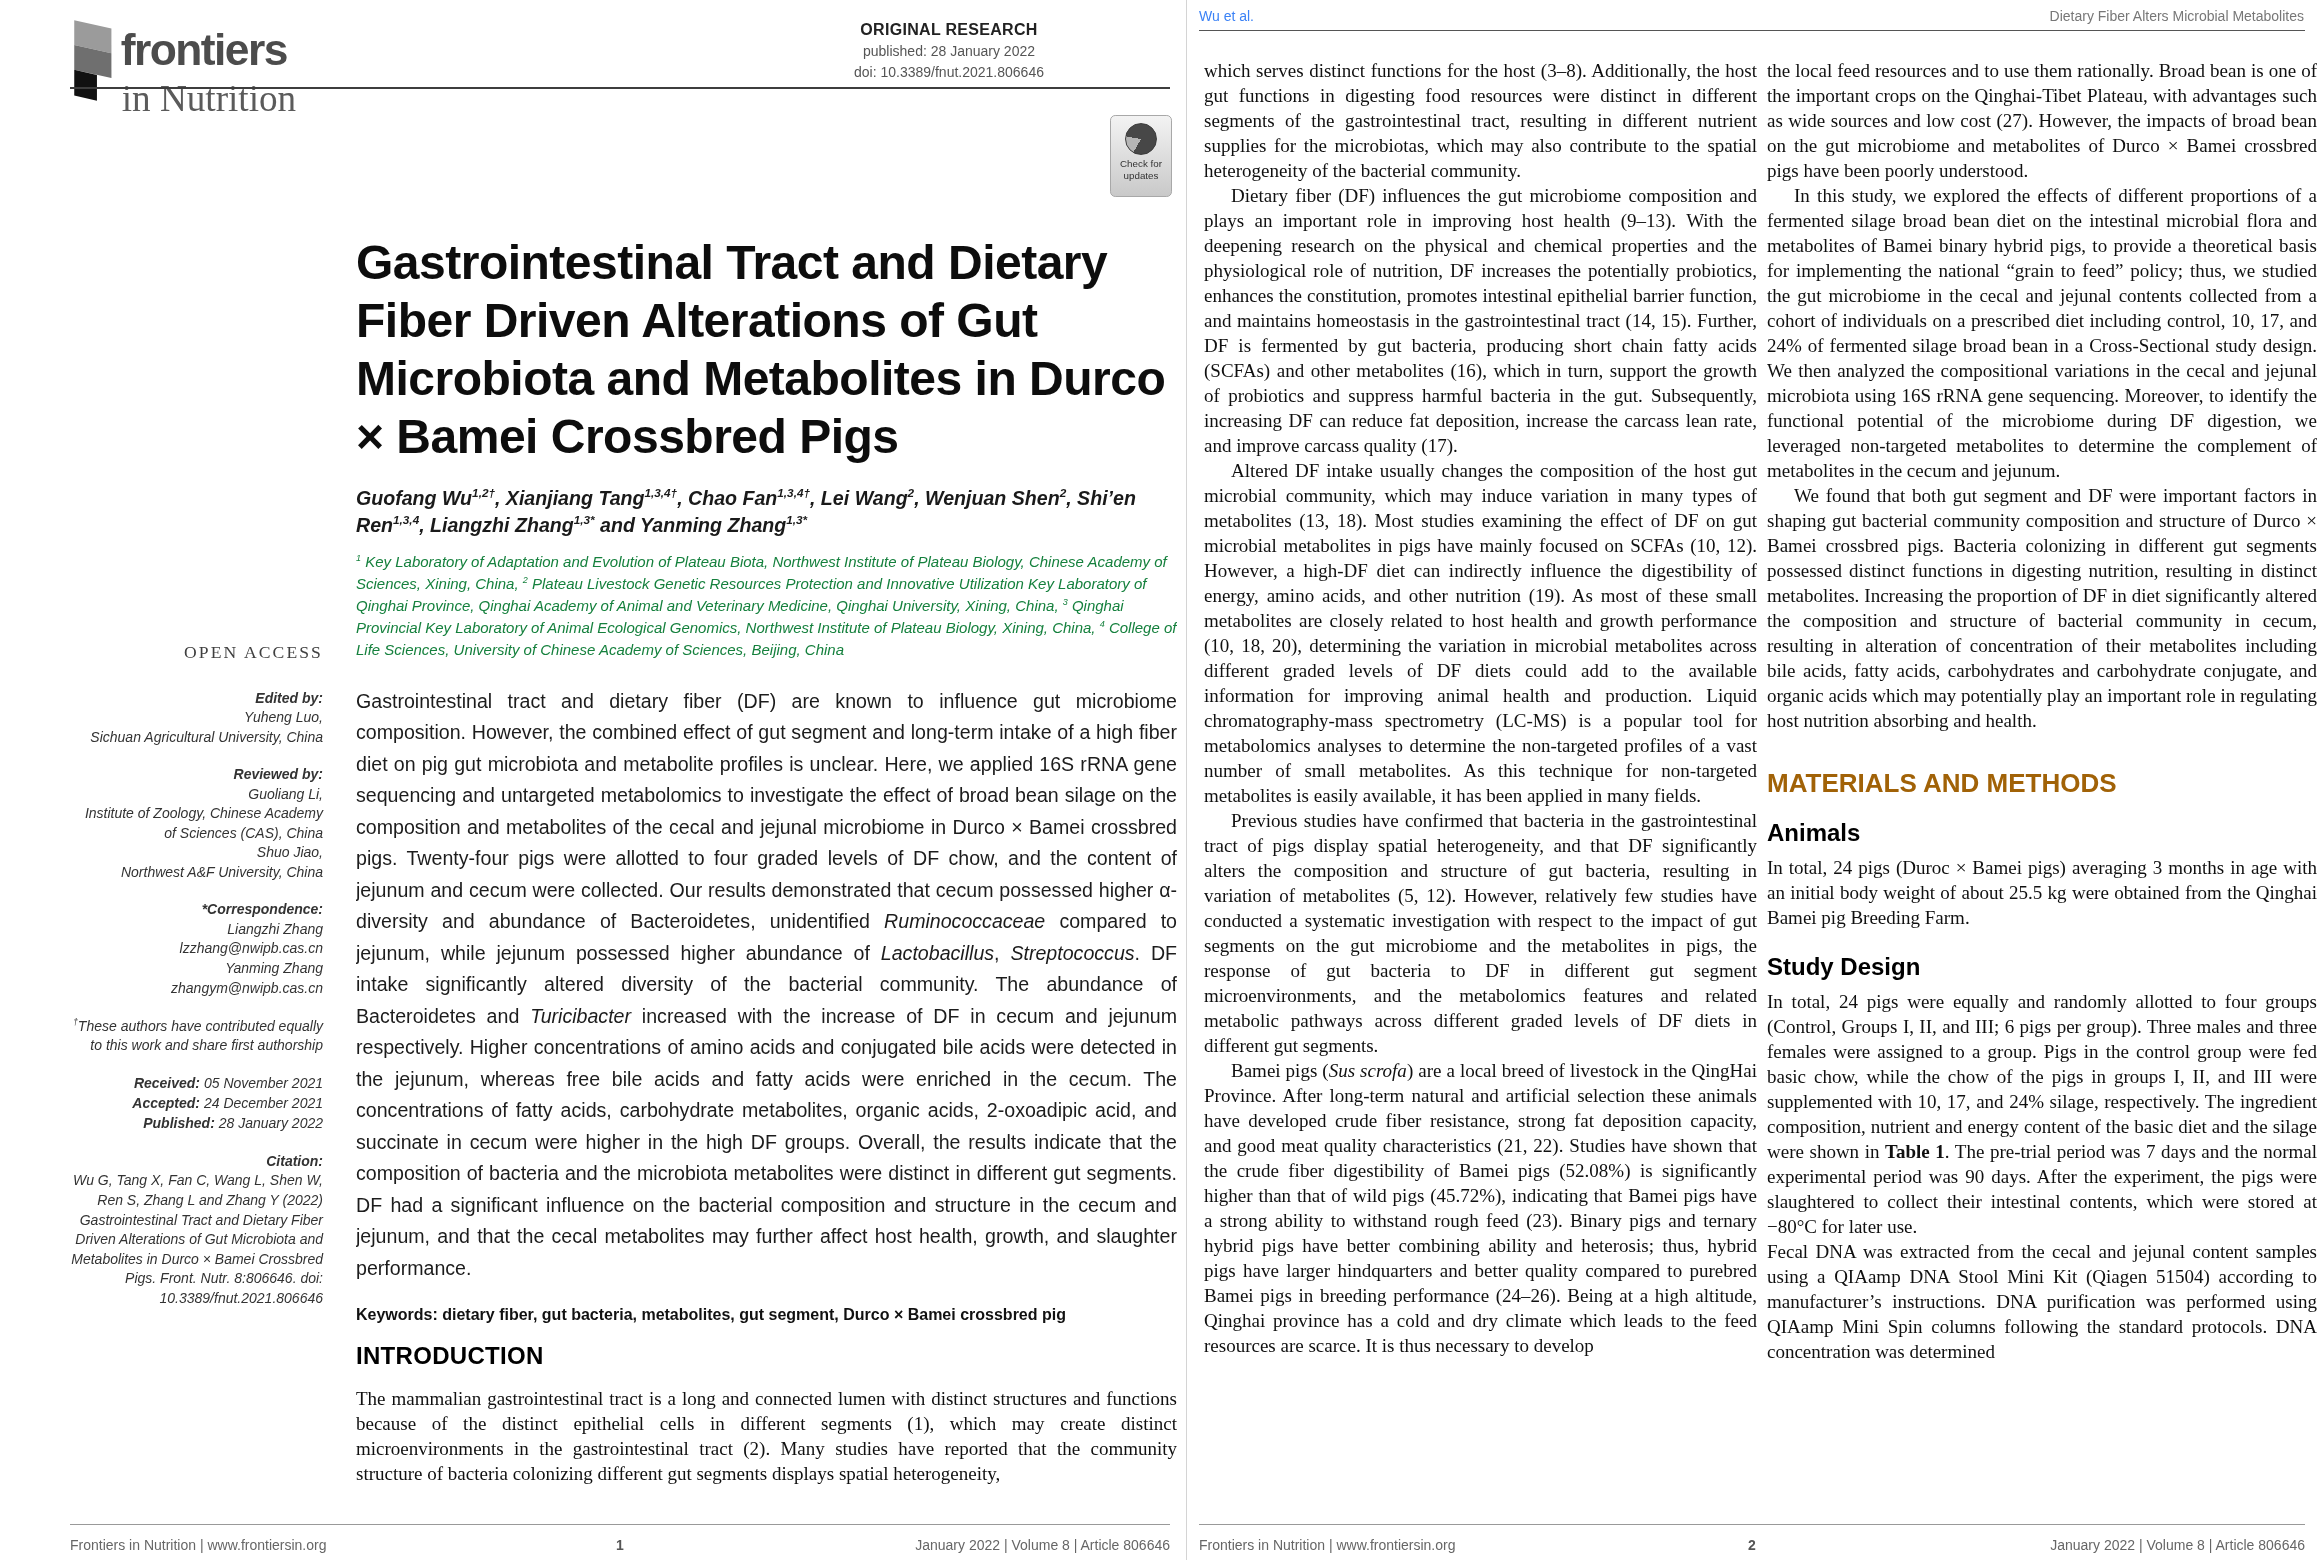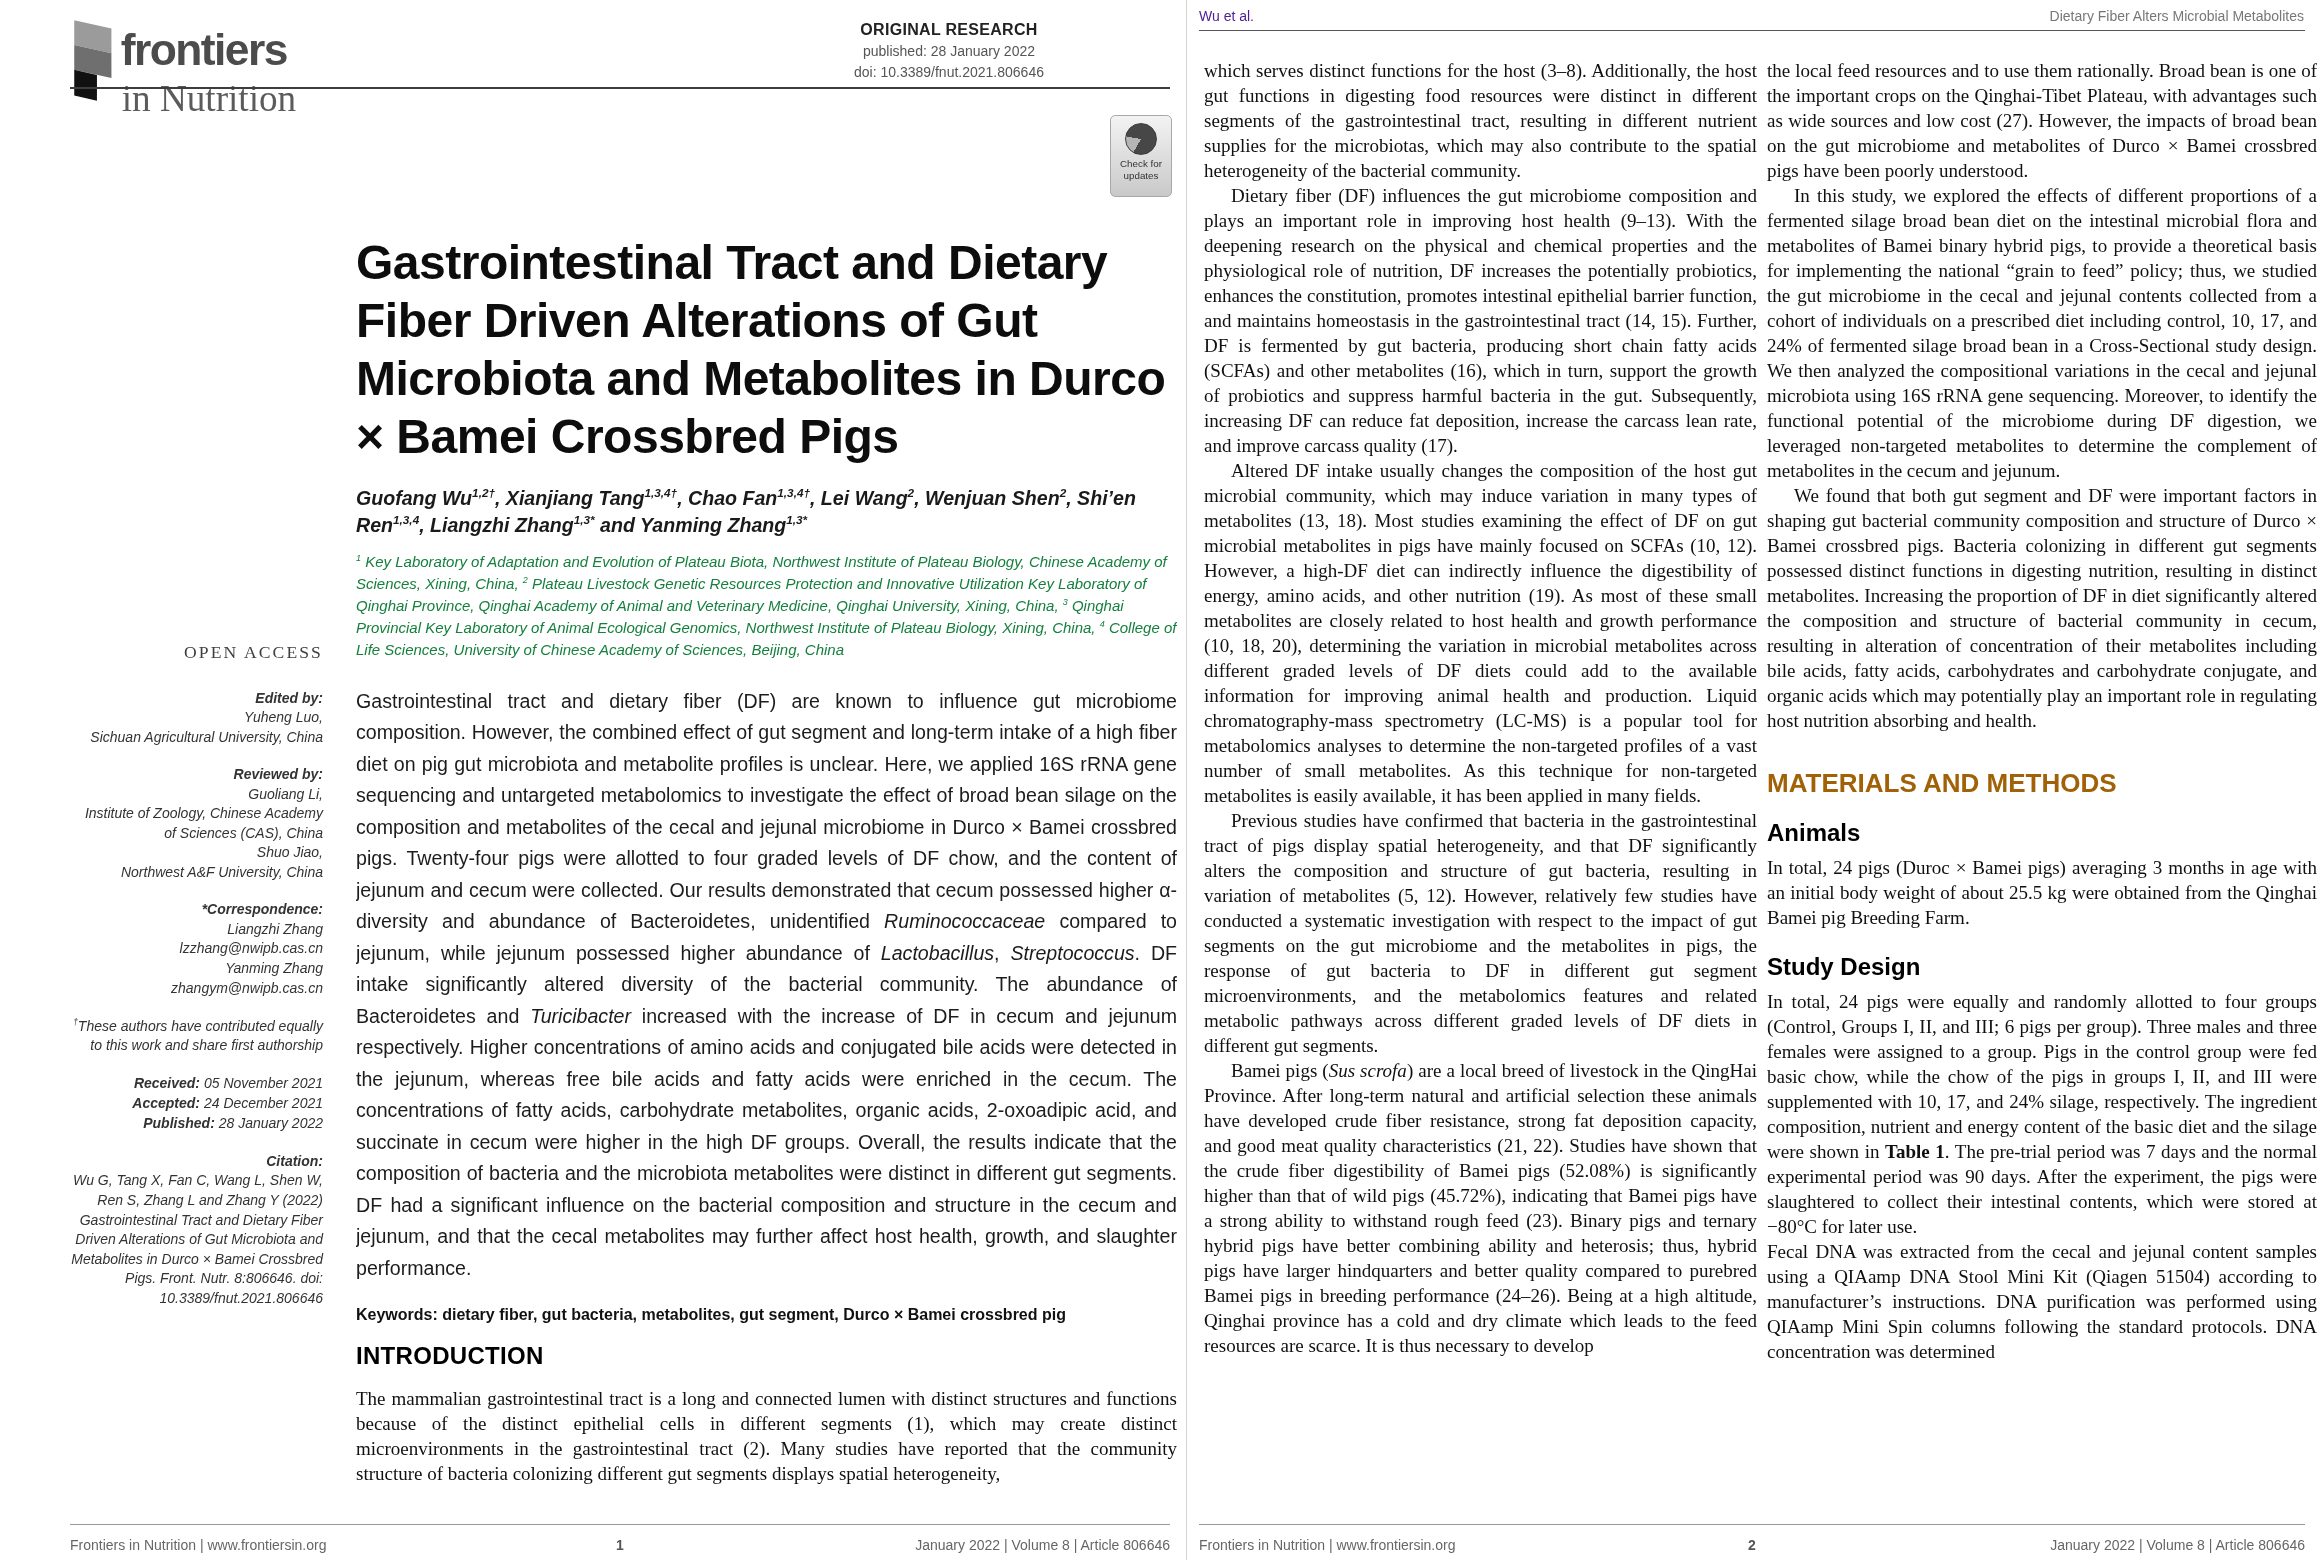--- a/index.html
+++ b/index.html
@@ -48,21 +48,21 @@
   .main1 .serif-p{margin-top:15.5px;}
 
   
   .footrule{height:1px;background:#999;}
   .foot{position:absolute;font-size:14px;color:#666;}
   .foot .fl{position:absolute;left:0;top:0;}
   .foot .fp{position:absolute;left:0;width:100%;text-align:center;top:0;font-weight:700;color:#555;}
   .foot .fr{position:absolute;right:0;top:0;}
 
   
-  .p2-header-left{position:absolute;left:1199px;top:8.3px;font-size:14px;color:#4c1d95;}
+  .p2-header-left{position:absolute;left:1199px;top:8.3px;font-size:14px;color:#3b82f6;}
   .p2-header-right{position:absolute;left:1705px;top:8.3px;width:599px;text-align:right;font-size:14px;color:#777;}
   .p2-toprule{left:1199px;top:30px;width:1106px;height:1px;background:#555;}
   .col{position:absolute;top:58px;height:1454px;overflow:hidden;}
   .col1{left:1204px;width:553px;}
   .col2{left:1767px;width:550px;}
   .col .serif-p{margin:0;}
   .col .serif-p.ind{text-indent:27px;}
   .h-mm{font-size:26px;font-weight:800;margin:35px 0 19.6px;color:#a16207;}
   .h-sub{font-size:24px;font-weight:700;margin:23px 0 8.3px;color:#000;}
   .h-sub.first{margin-top:14px;}

